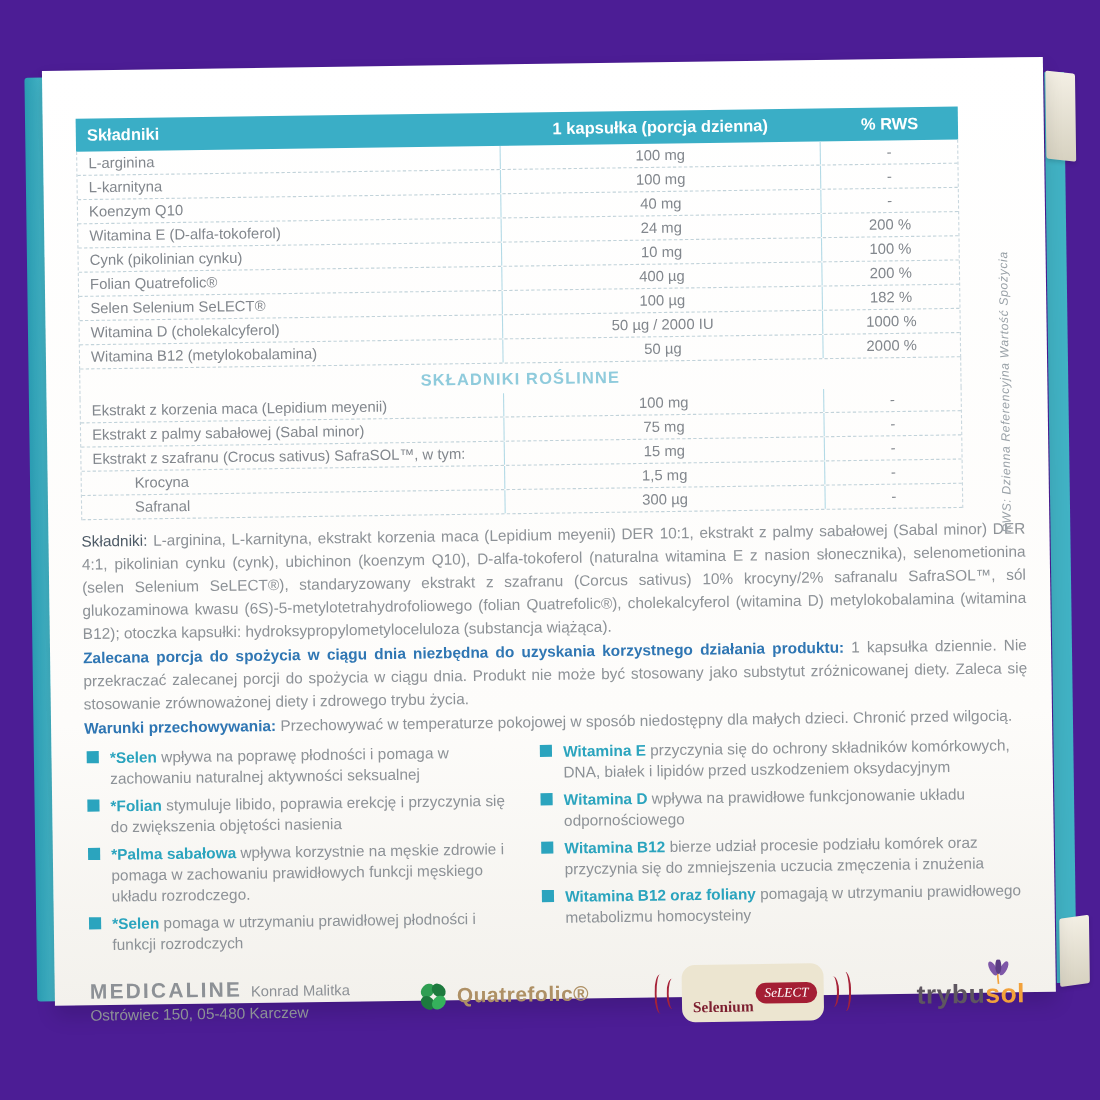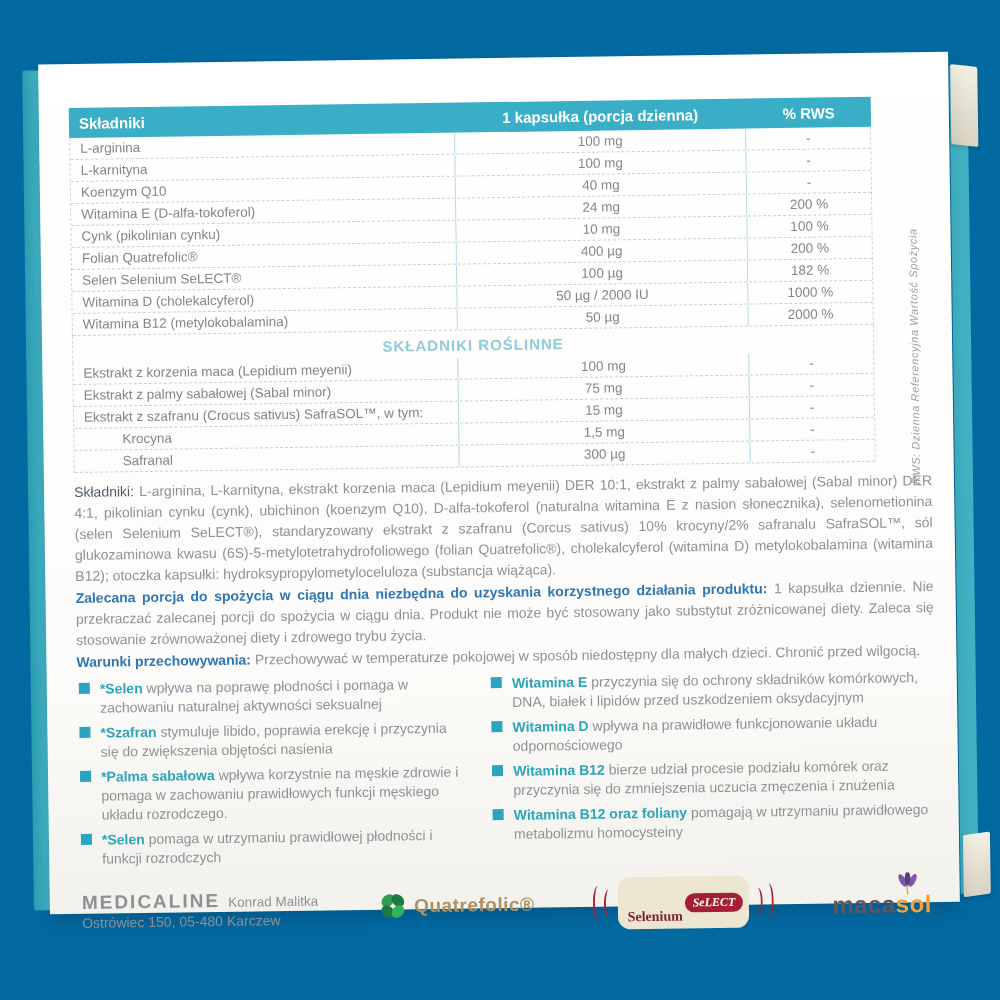--- a/index.html
+++ b/index.html
@@ -1,16 +1,16 @@
 <!DOCTYPE html>
 <html><head>
 <meta charset="utf-8">
 <style>
   html,body{margin:0;padding:0;background:#ffffff;}
-  .scene{position:relative;width:1000px;height:1000px;background:#0369a1;overflow:hidden;
+  .scene{position:relative;width:1000px;height:1000px;background:#4c1d95;overflow:hidden;
          font-family:"Liberation Sans",sans-serif;}
   .box{position:absolute;left:28px;top:58px;width:948px;height:850px;transform:rotate(-0.8deg);}
   .edge-left{position:absolute;left:0;top:6px;bottom:4px;width:17px;border-radius:3px 0 0 3px;
              background:linear-gradient(90deg,#2b9cb2,#47b9cb);}
   .edge-right{position:absolute;right:3px;top:14px;bottom:8px;width:18px;background:#41b2c4;}
   .flap{position:absolute;background:linear-gradient(180deg,#f3efe4,#d7d2c1);border-radius:2px;
         box-shadow:0 2px 4px rgba(0,0,0,.15);}
   .flap-top{right:-7px;top:14px;width:27px;height:80px;transform:skewY(7deg);}
   .flap-bottom{right:-9px;bottom:6px;width:27px;height:62px;transform:skewY(-7deg);}
   .face{position:absolute;left:16px;right:22px;top:0;bottom:0;
@@ -59,21 +59,21 @@
   .quatrefolic .qtext{font-size:19px;font-weight:bold;letter-spacing:0.5px;color:#ae9065;}
   .selenium{display:flex;align-items:center;}
   .paren{width:9px;height:36px;border-left:2px solid #a62339;border-radius:50%;}
   .paren.inner-l{height:28px;margin-right:1px;}
   .paren.r{border-left:none;border-right:2px solid #a62339;}
   .paren.inner-r{height:28px;margin-left:1px;}
   .sel-pill{display:flex;align-items:center;background:#ece5d0;border-radius:12px;
             padding:4px 6px 4px 10px;margin:0 2px;}
   .sel-word{color:#7d1f30;font-weight:bold;font-size:14px;font-family:"Liberation Serif",serif;margin-top:28px;}
   .sel-oval{background:#a41e34;color:#fff;border-radius:11px;padding:2px 8px;margin-left:2px;
-            font-size:12px;font-weight:bold;font-style:italic;font-family:"Liberation Serif",serif;}
+            font-size:12px;font-weight:normal;font-style:italic;font-family:"Liberation Serif",serif;}
   .safrasol{position:relative;font-size:24px;font-weight:bold;letter-spacing:0.5px;padding-top:10px;}
   .saf-1{color:#5e5660;}
   .saf-2{color:#f2a13b;}
   .safrasol svg{position:absolute;top:-8px;right:12px;}
 
   
   .side-note{position:absolute;right:32px;top:92px;height:340px;
              writing-mode:vertical-rl;transform:rotate(180deg);
              font-size:11px;font-style:italic;color:#9aa2a8;letter-spacing:0.6px;
              display:flex;align-items:center;}
@@ -184,21 +184,21 @@
 
         <div class="bullets">
           <div class="bullet-col left">
 
           <div class="bullet">
                 <span class="sq"></span>
                 <span><span class="kw">*Selen</span> <span>wpływa na poprawę płodności i pomaga w zachowaniu naturalnej aktywności seksualnej</span></span>
               </div>
               <div class="bullet">
                 <span class="sq"></span>
-                <span><span class="kw">*Szafran</span> <span>stymuluje libido, poprawia erekcję i przyczynia się do zwiększenia objętości nasienia</span></span>
+                <span><span class="kw">*Folian</span> <span>stymuluje libido, poprawia erekcję i przyczynia się do zwiększenia objętości nasienia</span></span>
               </div>
               <div class="bullet">
                 <span class="sq"></span>
                 <span><span class="kw">*Palma sabałowa</span> <span>wpływa korzystnie na męskie zdrowie i pomaga w zachowaniu prawidłowych funkcji męskiego układu rozrodczego.</span></span>
               </div>
               <div class="bullet">
                 <span class="sq"></span>
                 <span><span class="kw">*Selen</span> <span>pomaga w utrzymaniu prawidłowej płodności i funkcji rozrodczych</span></span>
               </div>
             </div>
@@ -253,21 +253,21 @@
             <span class="paren r"></span>
           </div>
 
           <div class="safrasol">
             <svg width="24" height="24" viewBox="0 0 24 24">
               <path d="M12 22 C11 14 11 10 12 6" stroke="#f2a13b" stroke-width="1.5" fill="none"></path>
               <ellipse cx="7" cy="8" rx="3" ry="7" transform="rotate(-28 7 8)" fill="#7e57a8"></ellipse>
               <ellipse cx="17" cy="8" rx="3" ry="7" transform="rotate(28 17 8)" fill="#7e57a8"></ellipse>
               <ellipse cx="12" cy="6" rx="2.8" ry="7" fill="#5c3d85"></ellipse>
             </svg>
-            <span class="saf-1">maca</span><span class="saf-2">sol</span>
+            <span class="saf-1">trybu</span><span class="saf-2">sol</span>
           </div>
         </div>
 
       </div>
 
       <div class="side-note">RWS: Dzienna Referencyjna Wartość Spożycia</div>
     </div>
   </div>
 </div>
 

